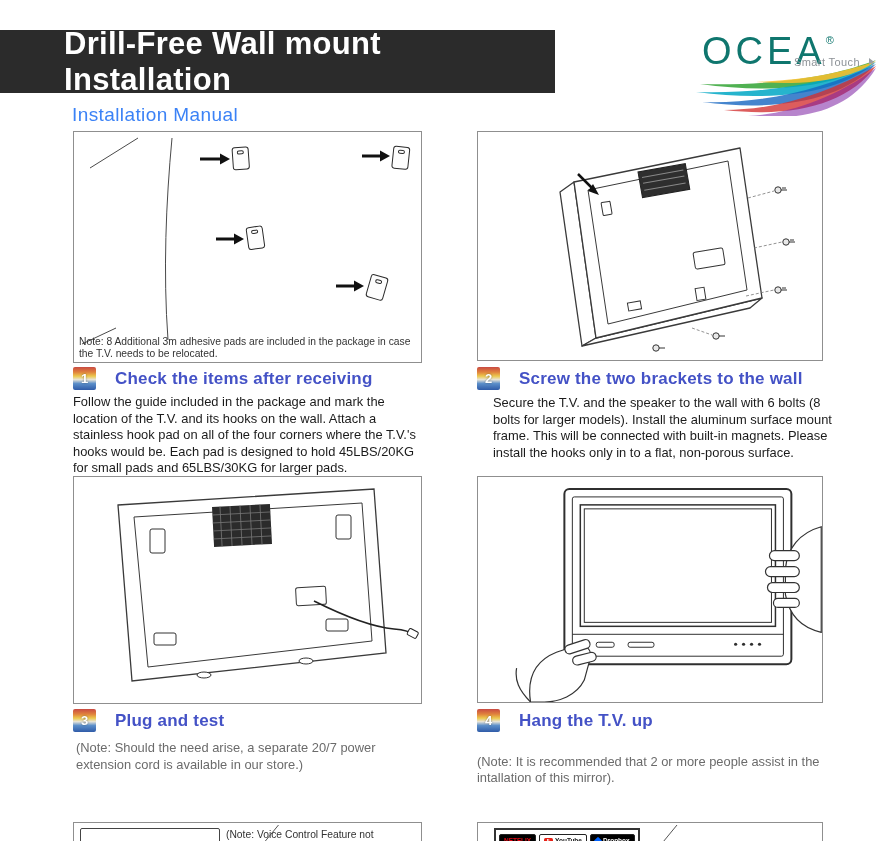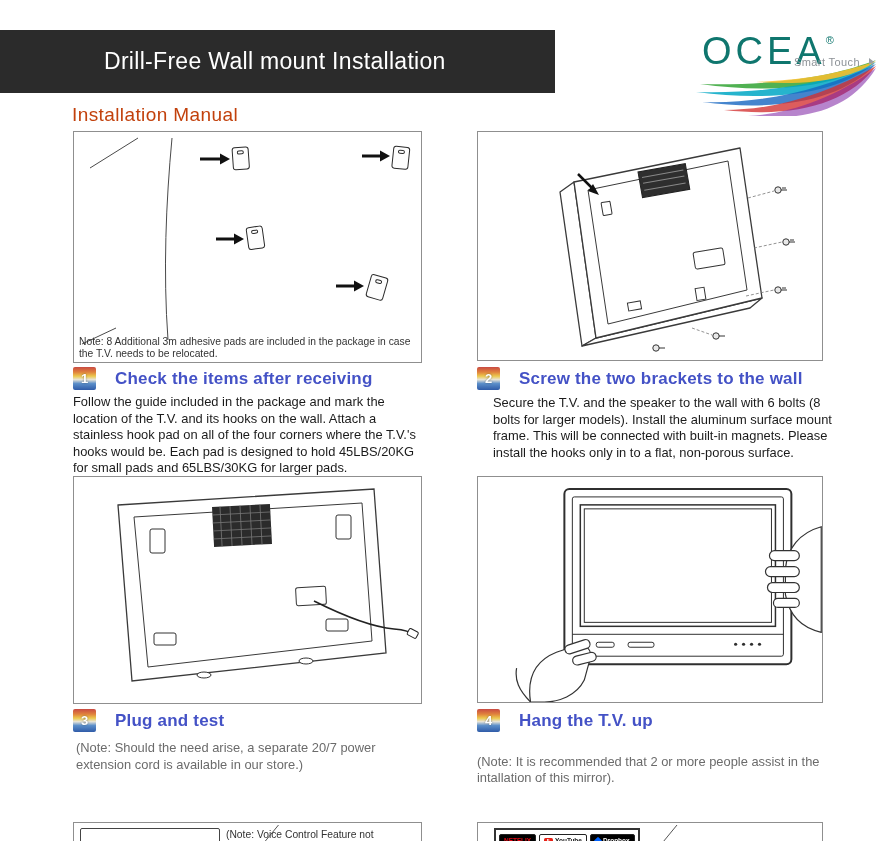--- a/index.html
+++ b/index.html
@@ -2,34 +2,34 @@
 <html><head>
 <meta charset="utf-8">
 <style>
   html,body{margin:0;padding:0;background:#fff;}
   .page{position:relative;width:893px;height:841px;overflow:hidden;background:#fff;
         font-family:"Liberation Sans",sans-serif;color:#1b1b1b;}
 
   
   .header-bar{position:absolute;left:0;top:30px;width:555px;height:63px;background:#2b2b2b;
               display:flex;align-items:center;}
-  .header-title{color:#fff;font-size:23px;font-weight:400;padding-left:104px;letter-spacing:.3px;}
+  .header-title{color:#fff;font-size:31px;font-weight:700;padding-left:64px;letter-spacing:.3px;}
 
   
   .logo{position:absolute;left:690px;top:8px;width:200px;height:108px;}
   .logo-brand{position:absolute;left:12px;top:22px;font-size:38px;font-weight:300;
               letter-spacing:4px;color:#0f766e;}
   .logo-reg{font-size:11px;vertical-align:20px;letter-spacing:0;}
   .logo-tagline{position:absolute;left:104px;top:48px;font-size:11px;color:#8d9297;letter-spacing:.4px;
                 display:flex;align-items:center;gap:8px;z-index:2;}
   .logo-swoosh{position:absolute;left:0;top:42px;width:198px;height:66px;}
 
   
   .page-subtitle{position:absolute;left:72px;top:104px;font-size:19px;font-weight:500;
-                 color:#c2410c;letter-spacing:.4px;}
+                 color:#3b82f6;letter-spacing:.4px;}
 
   
   .fig{position:absolute;background:#fff;border:1px solid #8f8f8f;box-sizing:border-box;overflow:hidden;}
   .fig svg{display:block;width:100%;height:100%;}
   #fig1{left:73px;top:131px;width:349px;height:232px;text-decoration:underline;}
   #fig2{left:477px;top:131px;width:346px;height:230px;}
   #fig3{left:73px;top:476px;width:349px;height:228px;}
   #fig4{left:477px;top:476px;width:346px;height:227px;}
   #fig5{left:73px;top:822px;width:349px;height:60px;}
   #fig6{left:477px;top:822px;width:346px;height:60px;}

